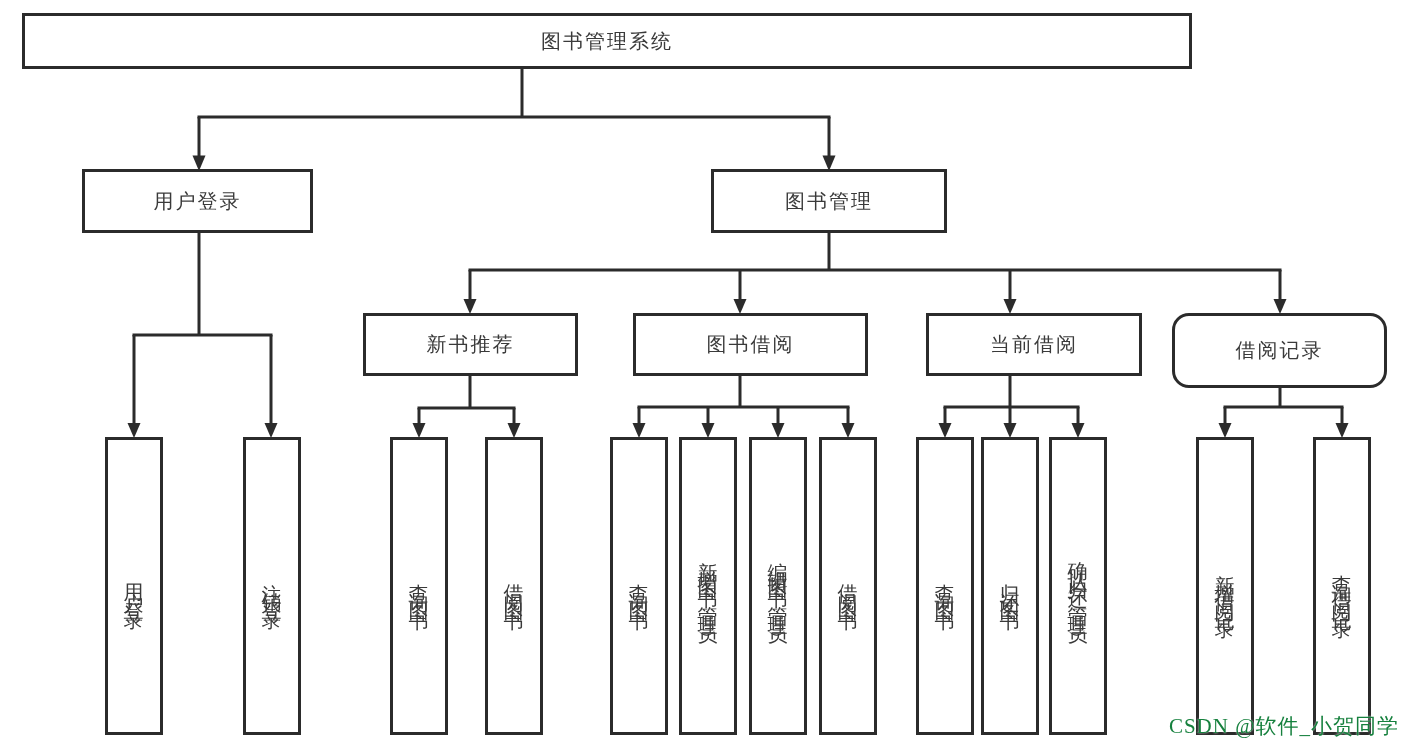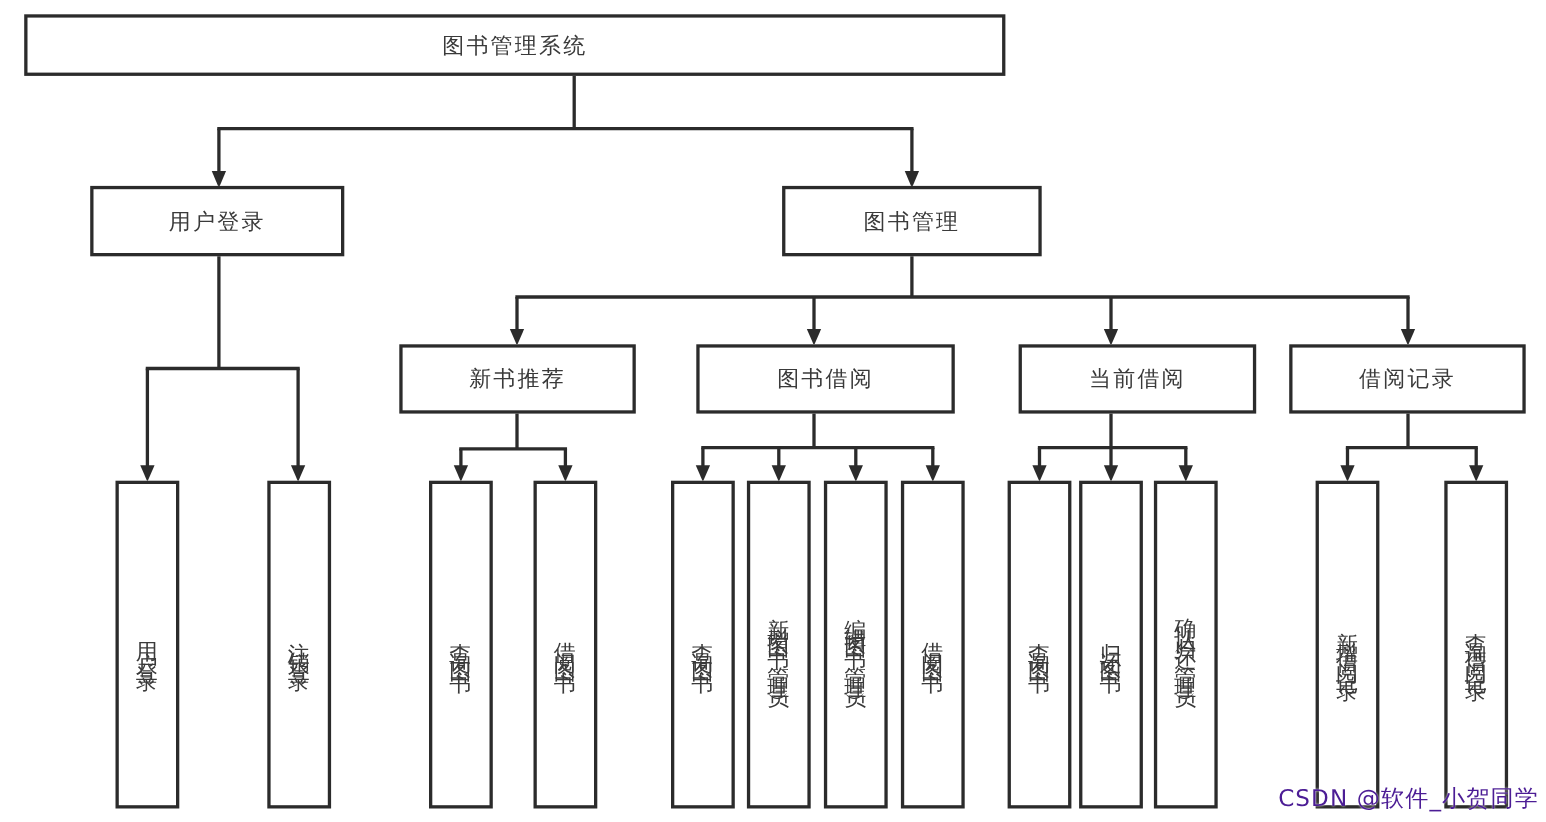--- a/index.html
+++ b/index.html
@@ -28,29 +28,29 @@
     display: flex;
     align-items: center;
     justify-content: center;
     color: #3a3a3a;
     font-size: 20px;
     letter-spacing: 2px;
     z-index: 2;
     white-space: nowrap;
   }
   
-  .n-root   { left: 22px;  top: 13px;  width: 892px; height: 56px; }
+  .n-root   { left: 22px;  top: 13px;  width: 1170px; height: 56px; }
   
   .n-login  { left: 82px;  top: 169px; width: 231px; height: 64px; }
   .n-mgmt   { left: 711px; top: 169px; width: 236px; height: 64px; }
   
   .n-rec    { left: 363px;  top: 313px; width: 215px; height: 63px; }
   .n-borrow { left: 633px;  top: 313px; width: 235px; height: 63px; }
   .n-cur    { left: 902px;  top: 313px; width: 216px; height: 63px; margin-left: 24px; }
-  .n-log    { left: 1172px; top: 313px; width: 215px; height: 63px; }
+  .n-log    { left: 1172px; top: 313px; width: 215px; height: 75px; border-radius: 17px; }
   
   .leaf { top: 437px; width: 58px; height: 298px; letter-spacing: 0; }
   .leaf .vtxt {
     writing-mode: vertical-rl;
     text-orientation: mixed;
     letter-spacing: 9px;
     font-size: 20px;
     line-height: 1;
   }
   .l1  { left: 105px; }
@@ -65,24 +65,25 @@
   .l10 { left: 981px; }
   .l11 { left: 1049px; }
   .l12 { left: 1196px; }
   .l13 { left: 1313px; }
   .watermark {
     position: absolute;
     right: 6px;
     bottom: 7px;
     z-index: 3;
     font-size: 21px;
-    color: #4c1d95;
+    color: #15803d;
     letter-spacing: 1px;
     text-shadow: 0 0 2px #ffffff;
     white-space: nowrap;
+    font-family: Liberation Serif, serif;
   }
 </style>
 </head>
 <body>
 
 <div class="canvas">
 
   <svg class="connectors" viewBox="0 0 1405 747" xmlns="http://www.w3.org/2000/svg">
 
     <path d="M522 68 V117"></path>

